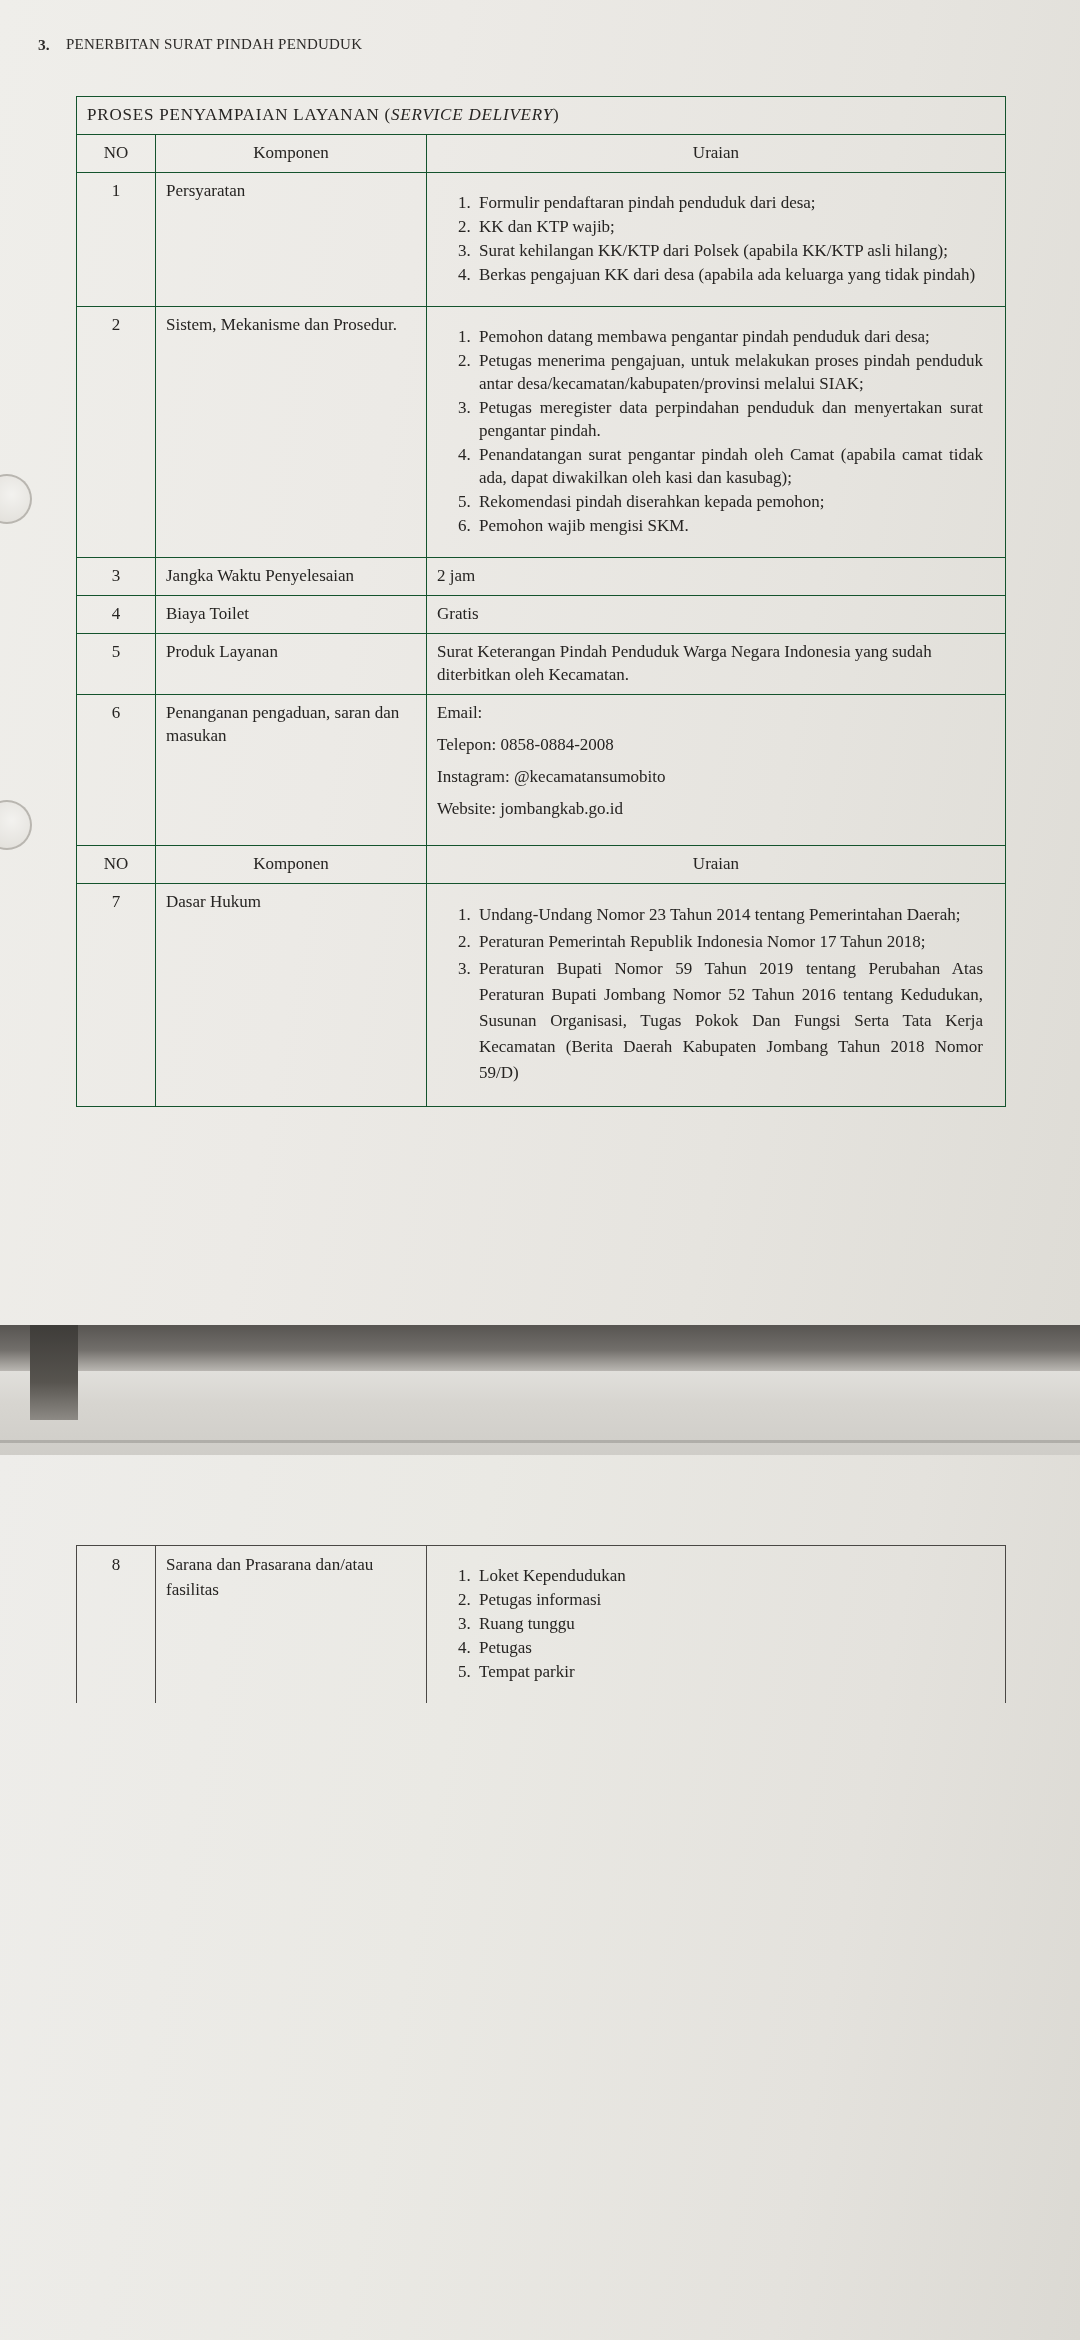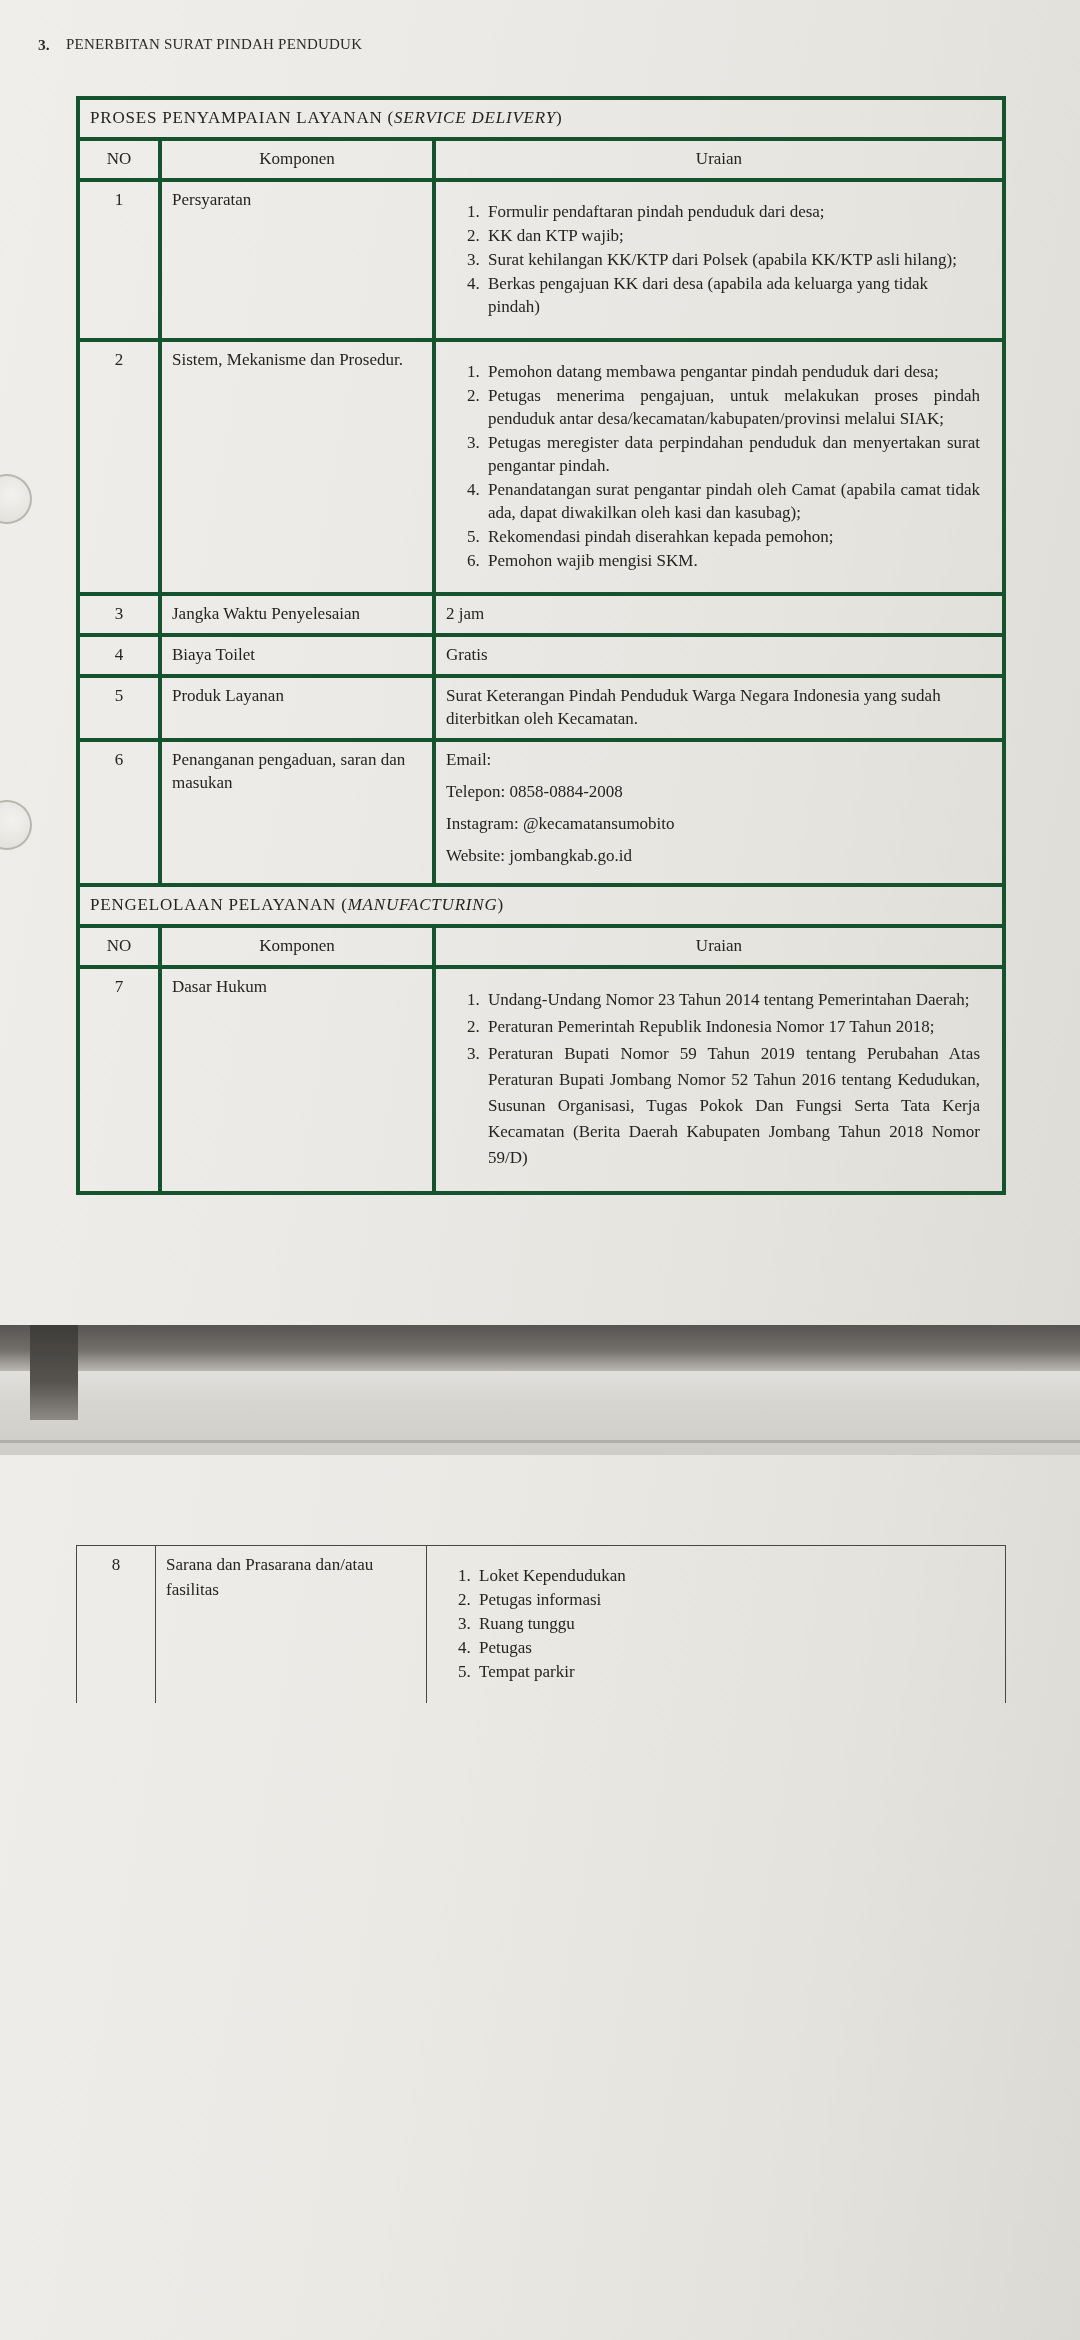--- a/index.html
+++ b/index.html
@@ -106,21 +106,21 @@
   
   table.sheet {
     position: absolute;
     left: 76px;
     top: 96px;
     width: 930px;
     border-collapse: collapse;
     color: #262422;
   }
   table.sheet td, table.sheet th {
-    border: 4px solid #14532d;
+    border: 1px solid #14532d;
     vertical-align: top;
     padding: 6px 10px 8px 10px;
     font-size: 17px;
     line-height: 23px;
     font-weight: normal;
   }
   .band td {
     font-size: 18px;
     letter-spacing: .8px;
     padding: 7px 12px;
@@ -136,21 +136,21 @@
     list-style-type: decimal;
   }
   ol.list > li {
     margin: 0 0 1px 0;
     padding-left: 4px;
     line-height: 23px;
   }
   ol.list.just > li { text-align: justify; }
   ol.list.wide > li { line-height: 26px; }
   .plain-line { margin: 0 0 9px 0; }
-  .plain-line:last-child { margin-bottom: 8px; }
+  .plain-line:last-child { margin-bottom: 17px; }
 
   
   table.sheet2 {
     position: absolute;
     left: 76px;
     top: 1545px;
     width: 930px;
     border-collapse: collapse;
     color: #262422;
   }
@@ -245,25 +245,20 @@
       <td class="cell-no">6</td>
       <td>Penanganan pengaduan, saran dan masukan</td>
       <td>
         <div class="plain-line">Email:</div>
         <div class="plain-line">Telepon: 0858-0884-2008</div>
         <div class="plain-line">Instagram: @kecamatansumobito</div>
         <div class="plain-line">Website: jombangkab.go.id</div>
       </td>
     </tr>
 
-    <tr class="band">
-      <td colspan="3">
-        <span>PENGELOLAAN PELAYANAN (</span><i>MANUFACTURING</i><span>)</span>
-      </td>
-    </tr>
     <tr class="hdr">
       <td class="col-no">NO</td>
       <td class="col-komp">Komponen</td>
       <td>Uraian</td>
     </tr>
 
     <tr>
       <td class="cell-no">7</td>
       <td>Dasar Hukum</td>
       <td>

